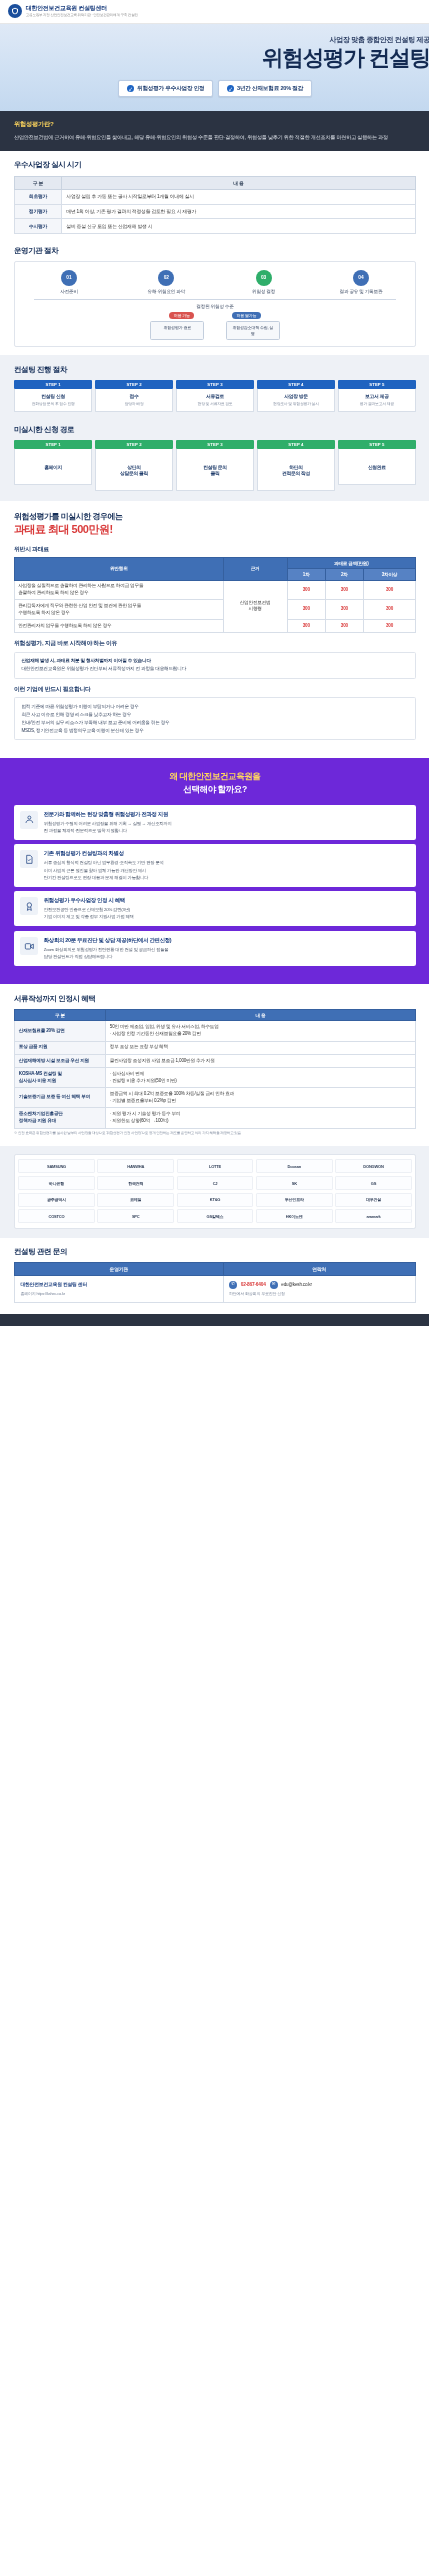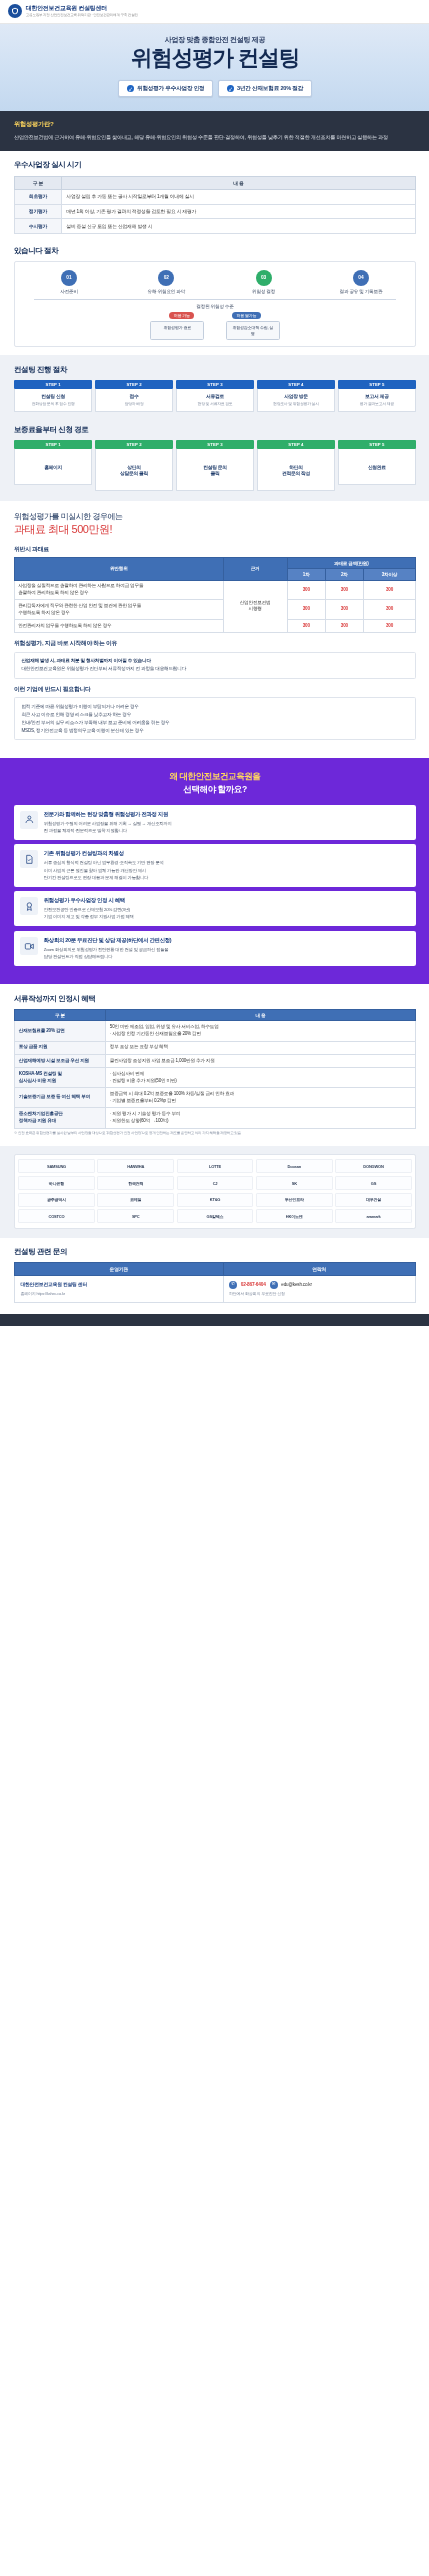--- a/index.html
+++ b/index.html
@@ -30,21 +30,21 @@
   }
   .logo-mark svg{display:block}
   .logo-text-wrap{display:flex;flex-direction:column;line-height:1.15}
   .logo-title{font-size:5.9px;font-weight:bold;color:#14387a;letter-spacing:-0.2px}
   .logo-sub{font-size:3.5px;color:#888;letter-spacing:-0.2px;margin-top:1.1px}
 
   
   .hero{
     background: linear-gradient(180deg,#dfe9f6 0%, #cfe0f3 55%, #c3d8ef 100%);
     padding: 11.8px 0 14px;
-    text-align:center;
+    text-align:right;
     position:relative;
   }
   .hero-sub{font-size:7px;color:#2c3e63;letter-spacing:-0.3px;margin-bottom:2.1px;font-weight:bold}
   .hero-title{
     font-size:21.5px;font-weight:bold;color:#132a52;letter-spacing:-1.1px;
     line-height:1.1;margin:1.1px 0 8.6px;
   }
   .hero-badges{display:flex;justify-content:center;gap:5.4px}
   .badge{
     background:#fff;border:0.5px solid #b9cbe3;border-radius:2.1px;
@@ -109,21 +109,21 @@
   }
   .step-head.green{background:#2fae6a}
   .step-body{
     background:#fff;border:0.5px solid #d7dee8;border-top:none;padding:4.3px 1.1px 4.8px;border-radius:0 0 1.1px 1.1px
   }
   .step-body .n{font-size:4.8px;font-weight:bold;color:#1d3a69;letter-spacing:-0.3px}
   .step-body .d{font-size:3.8px;color:#7a869a;margin-top:1.6px;letter-spacing:-0.2px}
 
   
   .pen-title{
-    font-size:8px;font-weight:normal;color:#142d57;letter-spacing:-0.5px;line-height:1.45;margin-bottom:2px
+    font-size:8px;font-weight:bold;color:#142d57;letter-spacing:-0.5px;line-height:1.45;margin-bottom:2px
   }
   .pen-title .big{color:#d93b3b;font-size:11px}
   .sub-h{font-size:5.9px;font-weight:bold;color:#1d3a69;letter-spacing:-0.3px;margin:6.4px 0 3.2px}
 
   table.pen{width:100%;border-collapse:collapse;font-size:4.6px;background:#fff}
   table.pen th{background:#3f6fb5;color:#fff;font-weight:bold;padding:2.7px 1.6px;border:0.5px solid #35609f;letter-spacing:-0.2px}
   table.pen th.sub{background:#5682c4}
   table.pen td{border:0.5px solid #d7dee8;padding:2.7px 3.2px;letter-spacing:-0.2px;line-height:1.45;color:#333}
   table.pen td.c{text-align:center}
   table.pen td.red{color:#d93b3b;font-weight:bold;text-align:center}
@@ -233,21 +233,21 @@
         </tr>
         <tr>
           <td class="key">수시평가</td>
           <td>설비 증설 신규 도입 또는 산업재해 발생 시</td>
         </tr>
       </tbody>
     </table>
   </div>
 
   <div class="sec" style="padding-bottom:7.5px">
-    <div class="sec-title">있습니다 절차</div>
+    <div class="sec-title">운영기관 절차</div>
     <div class="proc-wrap">
       <div class="circles">
         <div class="circ-item">
           <div class="circ">01</div>
           <div class="circ-label">사전준비</div>
         </div>
         <div class="circ-item">
           <div class="circ">02</div>
           <div class="circ-label">유해·위험요인 파악</div>
         </div>
@@ -310,21 +310,21 @@
         <div class="step-head">STEP 5</div>
         <div class="step-body">
           <div class="n">보고서 제공</div>
           <div class="d">평가 결과보고서 제공</div>
         </div>
       </div>
     </div>
   </div>
 
   <div class="sec gray" style="padding-top:4.3px;padding-bottom:9.7px">
-    <div class="sec-title">보증료율부터 신청 경로</div>
+    <div class="sec-title">미실시한 신청 경로</div>
     <div class="steps">
       <div class="step">
         <div class="step-head green">STEP 1</div>
         <div class="step-body" style="white-space:pre-line">
           <div class="n">홈페이지</div>
         </div>
       </div>
       <div class="step">
         <div class="step-head green">STEP 2</div>
         <div class="step-body" style="white-space:pre-line">

